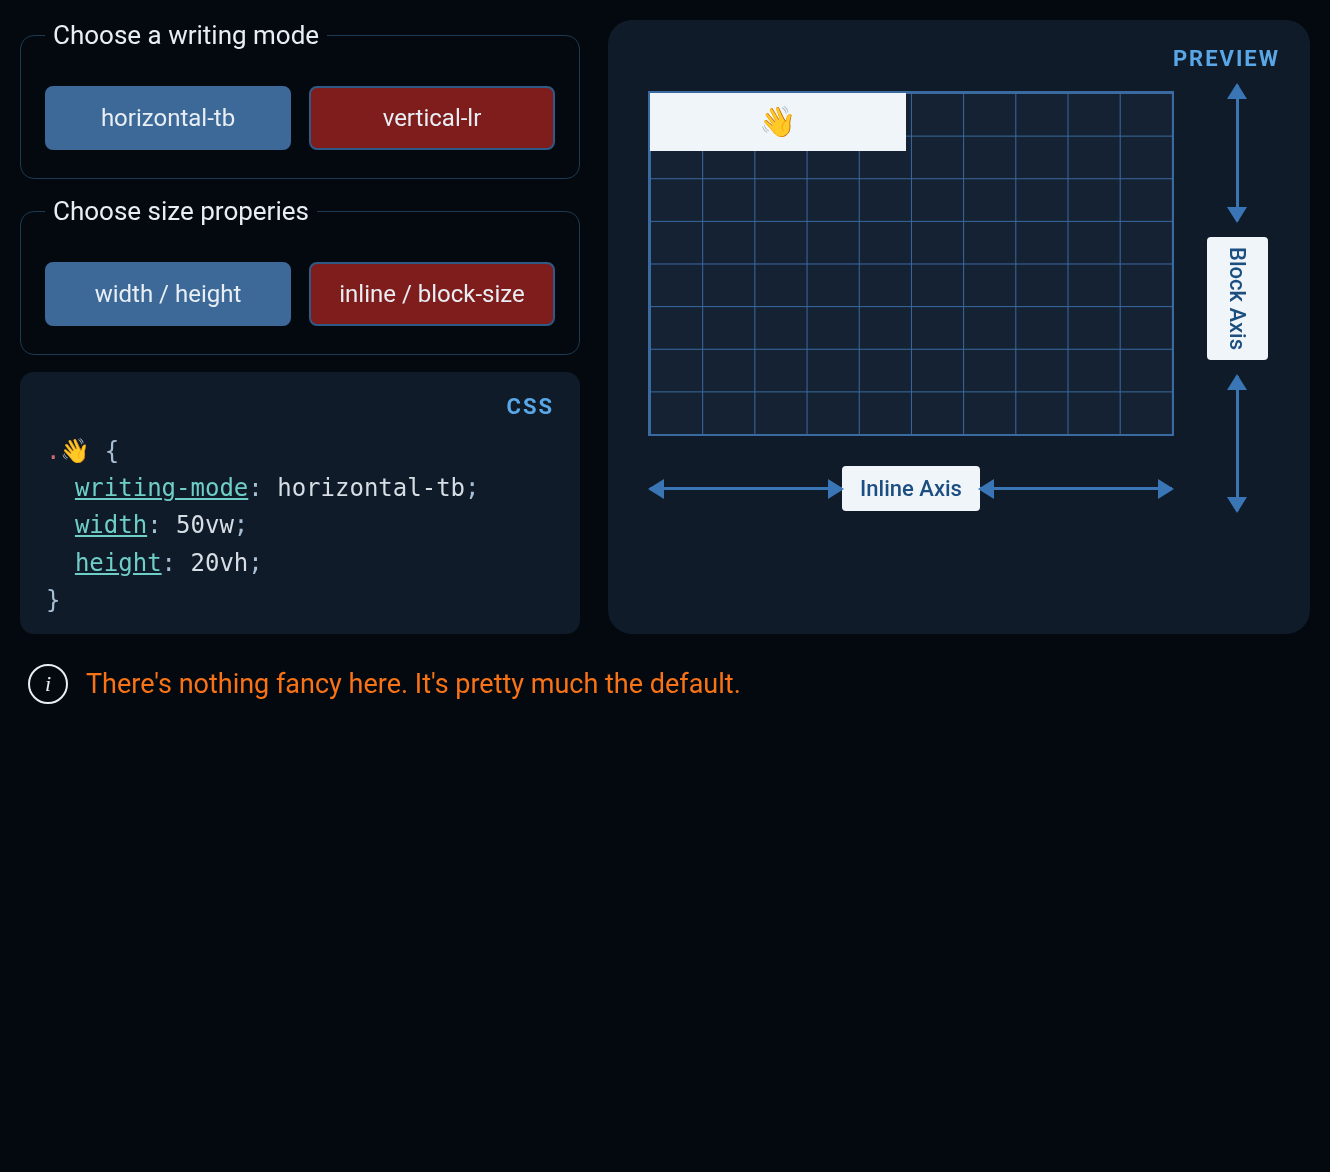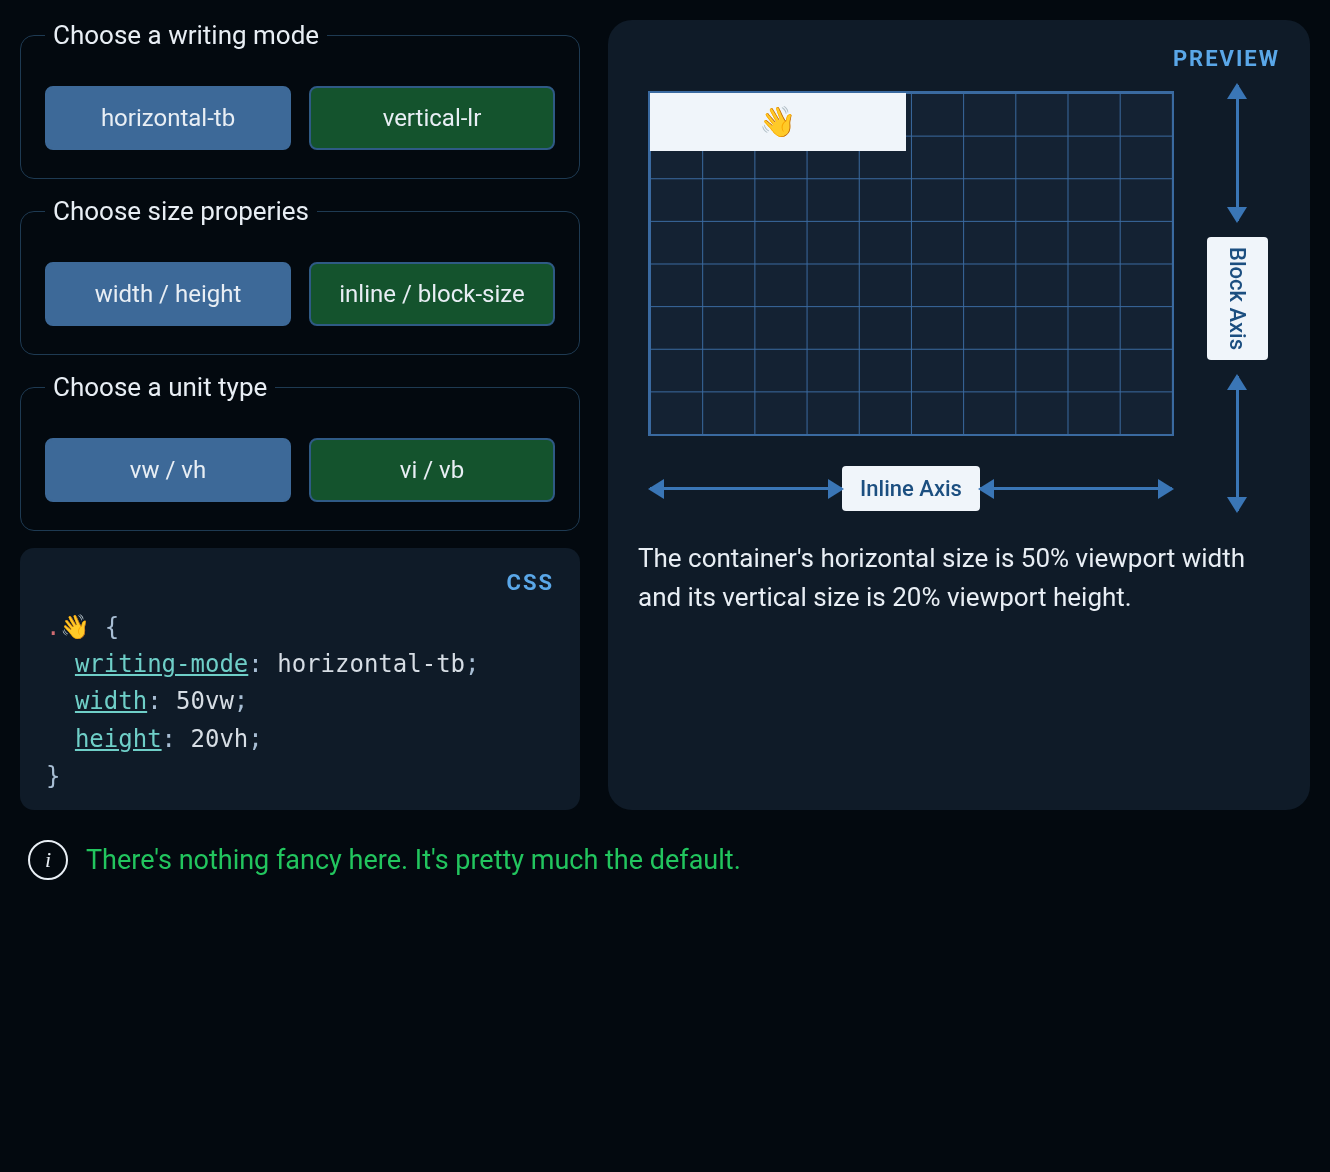--- a/index.html
+++ b/index.html
@@ -32,21 +32,21 @@
     .toggle-btn {
       flex: 1;
       height: 64px;
       border-radius: 8px;
       display: flex;
       align-items: center;
       justify-content: center;
       font-size: 24px;
       cursor: pointer;
       border: 2px solid #2f5a85;
-      background: #14532d;
+      background: #7f1d1d;
       color: #e8eef4;
     }
     .toggle-btn.active {
       background: #3d6998;
       border-color: #3d6998;
     }
     .code-panel {
       background: #0f1b28;
       border-radius: 14px;
       padding: 22px 26px 15px 26px;
@@ -124,21 +124,21 @@
     .axis-line-v::after  { bottom:-2px; border-top:16px solid #3a76b6; }
     .axis-chip.vertical { writing-mode: vertical-rl; }
     .explain p { font-size: 26px; line-height:1.5; margin-top: 28px; color:#e8eef4; }
 
     .footer-row { display:flex; align-items:center; gap:18px; margin-top: 30px; padding-left: 8px; }
     .info-icon {
       width:40px; height:40px; border:2.5px solid #e8eef4; border-radius:50%;
       display:flex; align-items:center; justify-content:center;
       font-family: Georgia, serif; font-style: italic; font-size:22px; color:#e8eef4;
     }
-    .footer-text { font-size: 27px; color:#22c55e; }
+    .footer-text { font-size: 27px; color:#f97316; }
   </style>
 </head>
 <body>
 
 <div class="layout">
   <div class="left-col">
 
     <fieldset>
       <legend>Choose a writing mode</legend>
       <div class="btn-row">
@@ -148,27 +148,20 @@
     </fieldset>
 
     <fieldset>
       <legend>Choose size properies</legend>
       <div class="btn-row">
         <div class="toggle-btn active">width / height</div>
         <div class="toggle-btn">inline / block-size</div>
       </div>
     </fieldset>
 
-    <fieldset>
-      <legend>Choose a unit type</legend>
-      <div class="btn-row">
-        <div class="toggle-btn active">vw / vh</div>
-        <div class="toggle-btn">vi / vb</div>
-      </div>
-    </fieldset>
 
     <div class="code-panel">
       <div class="panel-label">CSS</div>
       <pre><span class="tok-dot">.</span><span class="tok-sel">👋</span> <span class="tok-punc">{</span>
   <span class="tok-prop">writing-mode</span><span class="tok-punc">:</span> <span class="tok-val">horizontal-tb</span><span class="tok-punc">;</span>
   <span class="tok-prop">width</span><span class="tok-punc">:</span> <span class="tok-val">50vw</span><span class="tok-punc">;</span>
   <span class="tok-prop">height</span><span class="tok-punc">:</span> <span class="tok-val">20vh</span><span class="tok-punc">;</span>
 <span class="tok-punc">}</span></pre>
     </div>
 
@@ -194,21 +187,20 @@
       </div>
 
       <div class="block-axis-col">
         <div class="axis-line-v"></div>
         <div class="axis-chip vertical">Block Axis</div>
         <div class="axis-line-v"></div>
       </div>
     </div>
 
     <div class="explain">
-      <p>The container's horizontal size is 50% viewport width and its vertical size is 20% viewport height.</p>
     </div>
   </div>
 </div>
 
 <div class="footer-row">
   <div class="info-icon">i</div>
   <div class="footer-text">There's nothing fancy here. It's pretty much the default.</div>
 </div>
 
 </body></html>

